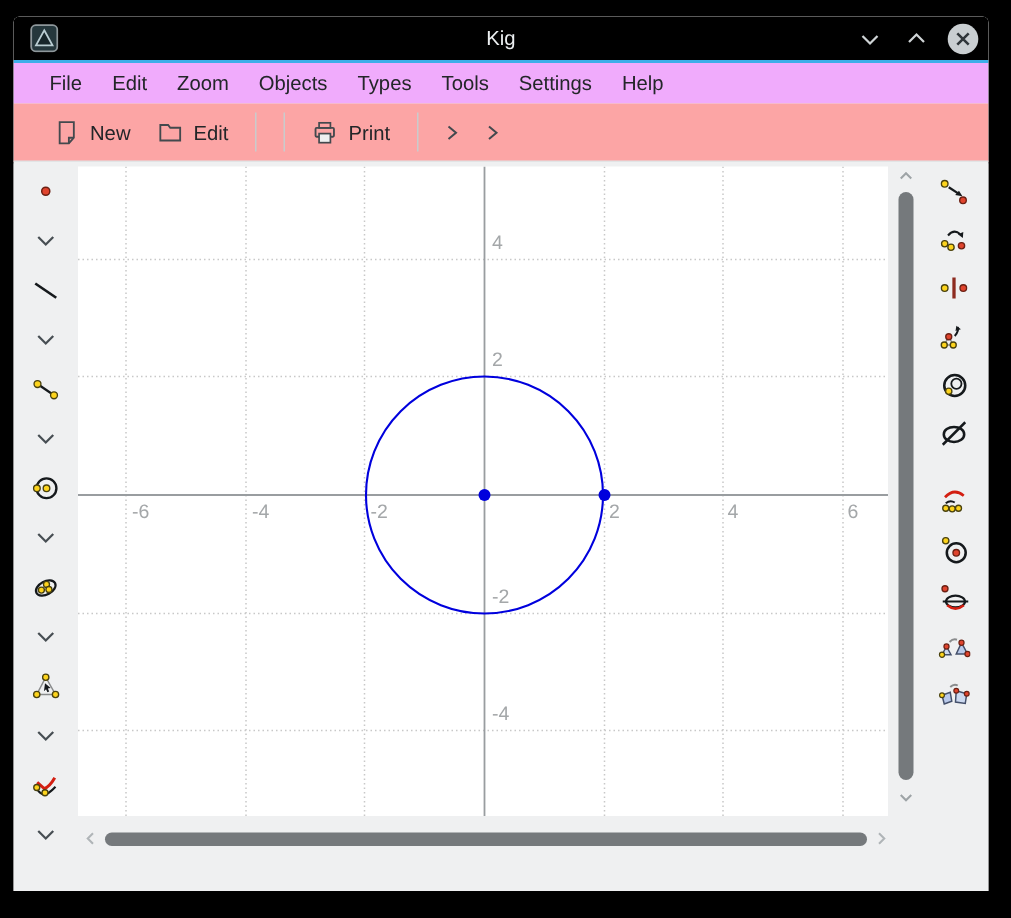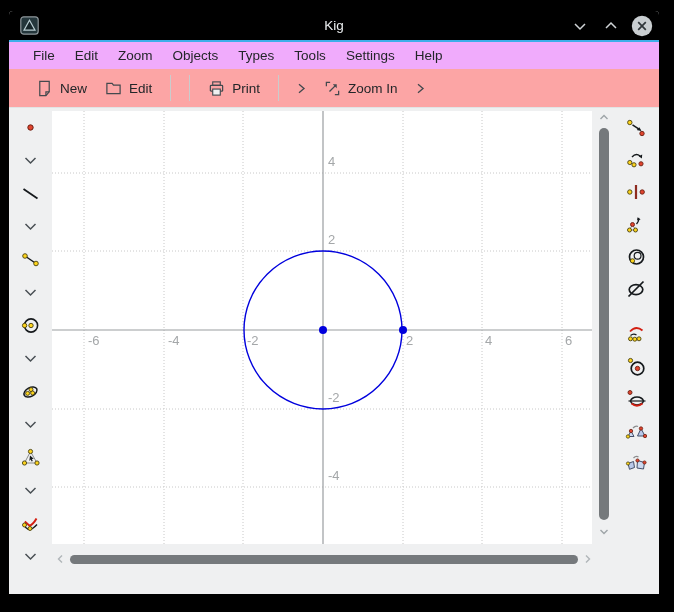--- a/index.html
+++ b/index.html
@@ -112,29 +112,20 @@
           <rect x="2.5" y="5.6" width="13" height="6.2" rx="0.8" fill="none" stroke="#43494e" stroke-width="1.3"></rect>
           <rect x="5" y="9.6" width="8" height="6.4" fill="#eff0f1" stroke="#43494e" stroke-width="1.2"></rect>
         </svg>
       <span class="lbl">Print</span>
     </span>
     <span class="tsep"></span>
     <span class="tchev">
       <svg width="15" height="15" viewBox="0 0 18 18">
           <path d="M6 4l6 5-6 5" fill="none" stroke="#43494e" stroke-width="1.6"></path>
         </svg>
-    </span>
-    <span class="tbtn">
-      <svg width="17" height="17" viewBox="0 0 18 18">
-          <path d="M2.5 6.5v-4h4" fill="none" stroke="#43494e" stroke-width="1.3"></path>
-          <path d="M15.5 11.5v4h-4" fill="none" stroke="#43494e" stroke-width="1.3"></path>
-          <path d="M5.8 12.2l6-6" fill="none" stroke="#43494e" stroke-width="1.4"></path>
-          <polygon points="9.3,4.6 13.5,4.6 13.5,8.8" fill="#43494e"></polygon>
-        </svg>
-      <span class="lbl">Zoom In</span>
     </span>
     <span class="tchev">
       <svg width="15" height="15" viewBox="0 0 18 18">
           <path d="M6 4l6 5-6 5" fill="none" stroke="#43494e" stroke-width="1.6"></path>
         </svg>
     </span>
   </div>
 
   <div class="main">
 

